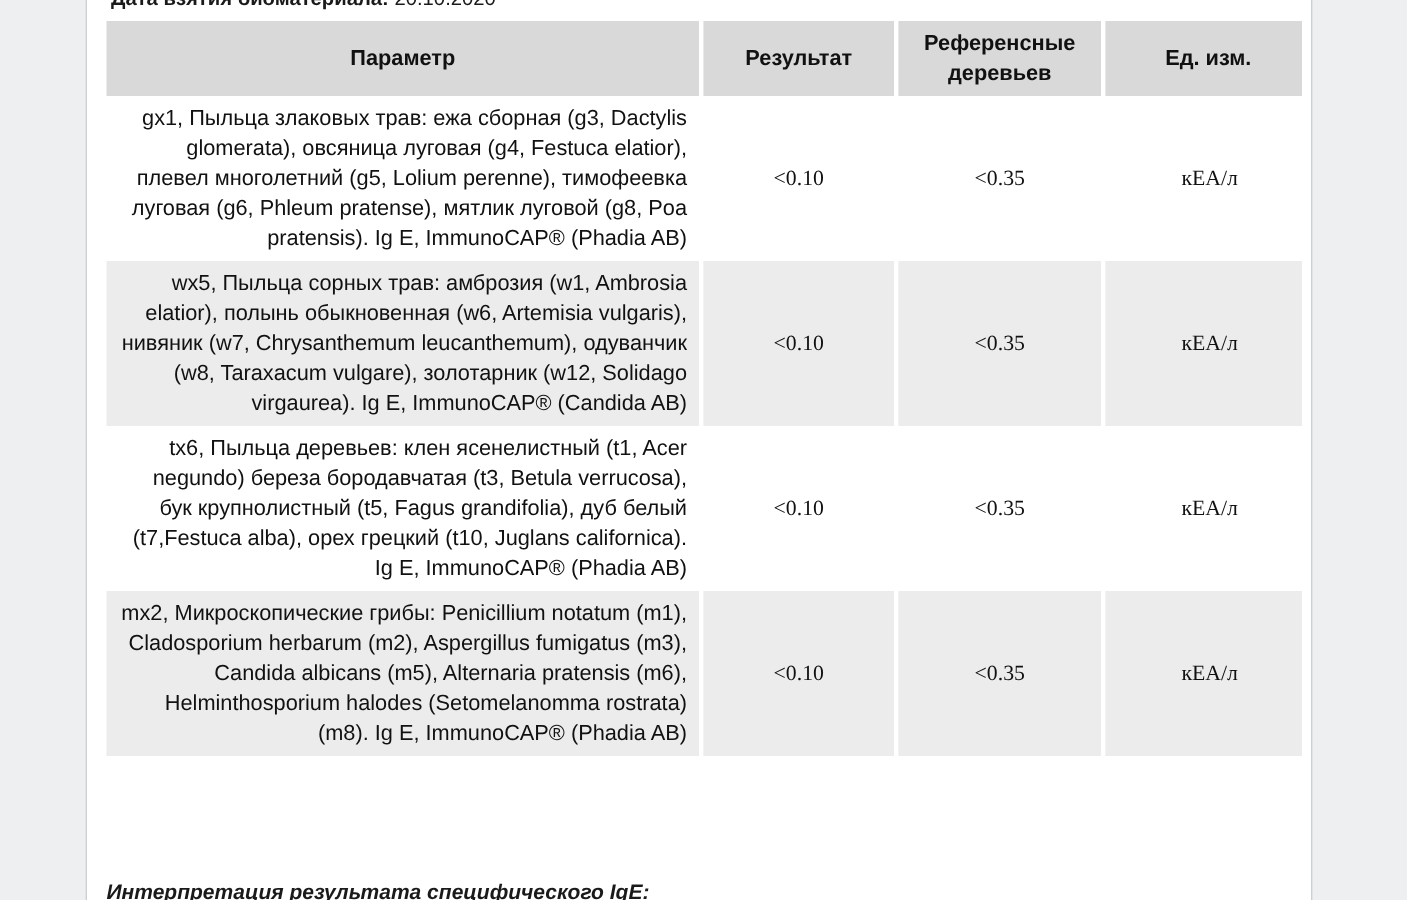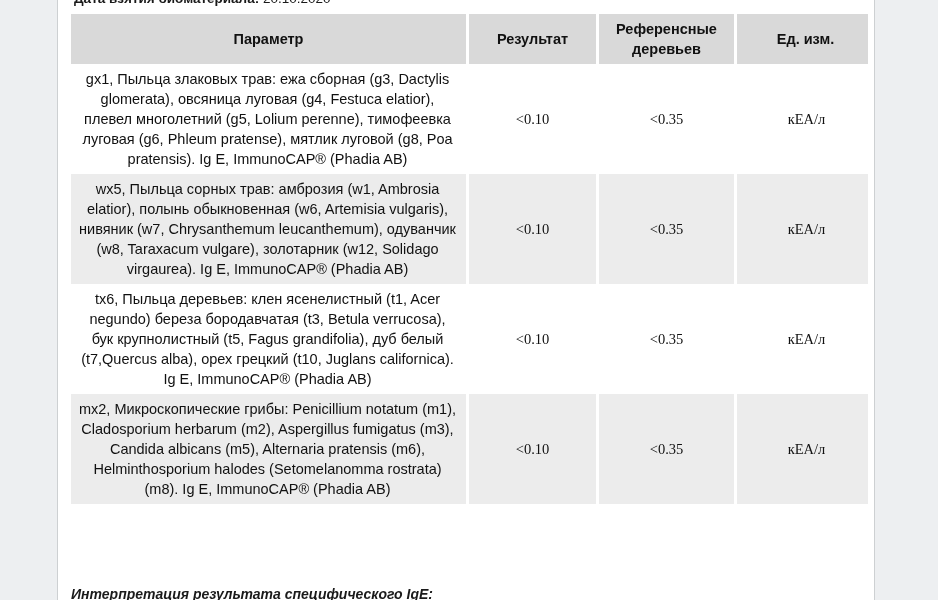--- a/index.html
+++ b/index.html
@@ -57,21 +57,21 @@
     text-align: center;
     vertical-align: middle;
     height: 50px;
     padding: 4px 10px;
     font-size: 14.5px;
   }
   tbody td {
     vertical-align: middle;
     padding: 5px 8px;
   }
-  tbody td.param { text-align: center; padding-left: 6px; }
+  tbody td.param { text-align: right; padding-left: 6px; }
   tbody td.center { text-align: center; font-family: Liberation Serif, serif; }
   tbody tr:nth-child(even) td { background: #ececec; }
   .interpretation {
     position: absolute;
     top: 586px;
     left: 13px;
     font-weight: bold;
     font-style: italic;
     font-size: 14px;
     white-space: nowrap;
@@ -103,27 +103,27 @@
       </tr>
     </thead>
     <tbody>
       <tr>
         <td class="param">gx1, Пыльца злаковых трав: ежа сборная (g3, Dactylis glomerata), овсяница луговая (g4, Festuca elatior), плевел многолетний (g5, Lolium perenne), тимофеевка луговая (g6, Phleum pratense), мятлик луговой (g8, Poa pratensis). Ig E, ImmunoCAP® (Phadia AB)</td>
         <td class="center">&lt;0.10</td>
         <td class="center">&lt;0.35</td>
         <td class="center">кЕА/л</td>
       </tr>
       <tr>
-        <td class="param">wx5, Пыльца сорных трав: амброзия (w1, Ambrosia elatior), полынь обыкновенная (w6, Artemisia vulgaris), нивяник (w7, Chrysanthemum leucanthemum), одуванчик (w8, Taraxacum vulgare), золотарник (w12, Solidago virgaurea). Ig E, ImmunoCAP® (Phadia AB)</td>
+        <td class="param">wx5, Пыльца сорных трав: амброзия (w1, Ambrosia elatior), полынь обыкновенная (w6, Artemisia vulgaris), нивяник (w7, Chrysanthemum leucanthemum), одуванчик (w8, Taraxacum vulgare), золотарник (w12, Solidago virgaurea). Ig E, ImmunoCAP® (Candida AB)</td>
         <td class="center">&lt;0.10</td>
         <td class="center">&lt;0.35</td>
         <td class="center">кЕА/л</td>
       </tr>
       <tr>
-        <td class="param">tx6, Пыльца деревьев: клен ясенелистный (t1, Acer negundo) береза бородавчатая (t3, Betula verrucosa), бук крупнолистный (t5, Fagus grandifolia), дуб белый (t7,Quercus alba), орех грецкий (t10, Juglans californica). Ig E, ImmunoCAP® (Phadia AB)</td>
+        <td class="param">tx6, Пыльца деревьев: клен ясенелистный (t1, Acer negundo) береза бородавчатая (t3, Betula verrucosa), бук крупнолистный (t5, Fagus grandifolia), дуб белый (t7,Festuca alba), орех грецкий (t10, Juglans californica). Ig E, ImmunoCAP® (Phadia AB)</td>
         <td class="center">&lt;0.10</td>
         <td class="center">&lt;0.35</td>
         <td class="center">кЕА/л</td>
       </tr>
       <tr>
         <td class="param">mx2, Микроскопические грибы: Penicillium notatum (m1), Cladosporium herbarum (m2), Aspergillus fumigatus (m3), Candida albicans (m5), Alternaria pratensis (m6), Helminthosporium halodes (Setomelanomma rostrata) (m8). Ig E, ImmunoCAP® (Phadia AB)</td>
         <td class="center">&lt;0.10</td>
         <td class="center">&lt;0.35</td>
         <td class="center">кЕА/л</td>
       </tr>

